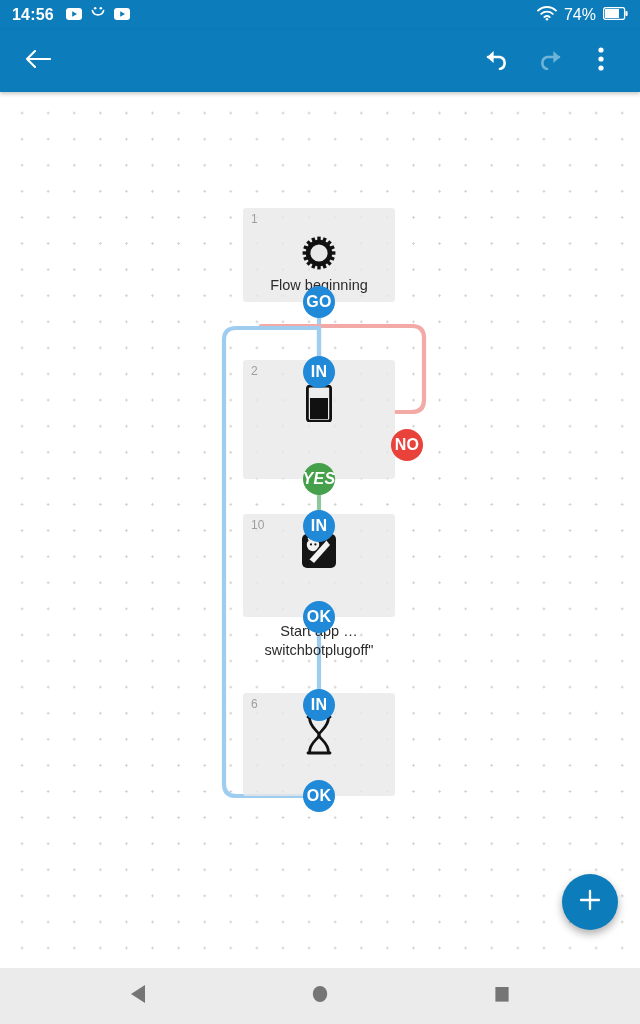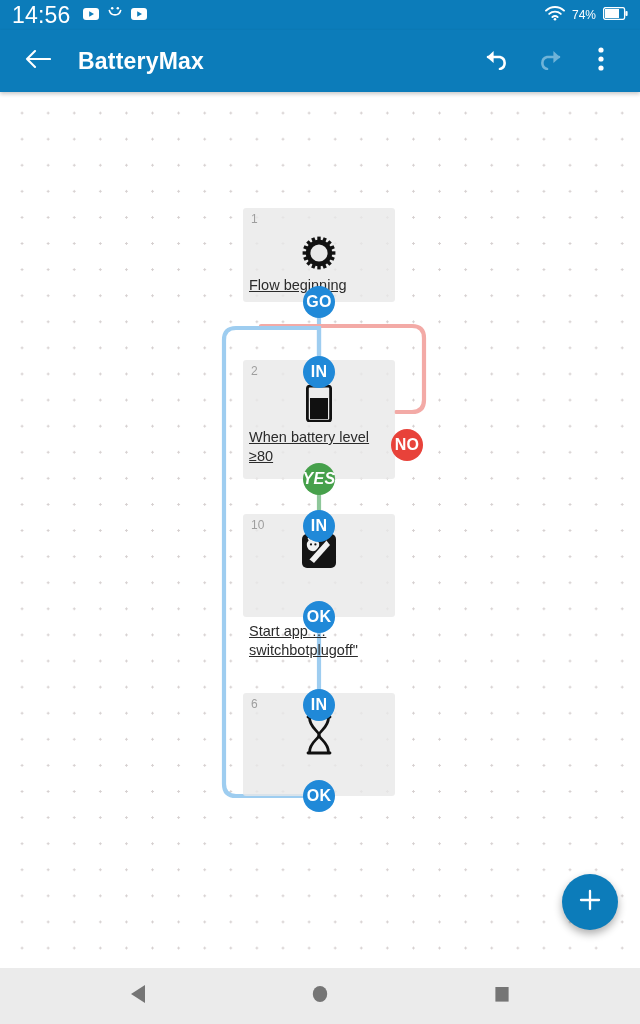--- a/index.html
+++ b/index.html
@@ -13,26 +13,26 @@
 
   
   #status-bar{
     position:absolute; top:0; left:0; width:640px; height:30px;
     background:#0c7cba;
     display:flex; align-items:center;
     padding:0 12px;
     color:#ffffff;
   }
   #status-bar .clock{
-    font-size:23px; letter-spacing:.2px; font-weight:400;
+    font-size:16px; letter-spacing:.2px; font-weight:700;
     margin-right:12px;
   }
   .sb-icons-left{ display:flex; align-items:center; gap:9px; }
   .sb-icons-right{ display:flex; align-items:center; gap:7px; margin-left:auto; }
-  .sb-battery-pct{ font-size:12px; }
+  .sb-battery-pct{ font-size:16px; }
   .sb-ico{ display:block; }
 
   
   #app-bar{
     position:absolute; top:30px; left:0; width:640px; height:62px;
     background:#0c7cba;
     display:flex; align-items:center;
     padding:0 16px;
     box-shadow:0 2px 4px rgba(0,0,0,.22);
     z-index:5;
@@ -75,22 +75,22 @@
   }
   .node .node-num{
     position:absolute; top:5px; left:8px;
     font-size:12px; color:#9e9e9e; line-height:1;
   }
   .node .node-icon{
     margin-top:20px; height:42px;
     display:flex; align-items:flex-end; justify-content:center;
   }
   .node .node-label{
-    font-size:14.5px; color:#2b2b2b; text-align:left; line-height:19px;
-    padding:6px 6px 0 6px; width:100%;text-decoration:underline;
+    font-size:14.5px; color:#2b2b2b; text-align:center; line-height:19px;
+    padding:6px 6px 0 6px; width:100%;
   }
 
   
   .badge{
     position:absolute;
     width:32px; height:32px; border-radius:50%;
     display:flex; align-items:center; justify-content:center;
     font-size:16px; font-weight:700; color:#ffffff;
     letter-spacing:.3px;
     cursor:pointer; z-index:3;
@@ -170,21 +170,20 @@
 </div>
 
 <div id="app-bar">
   <div id="back-button">
     <span>
       <svg width="26" height="22" viewBox="0 0 26 22">
         <path d="M25 11 H2 M10 3 L2 11 L10 19" fill="none" stroke="#fff" stroke-width="2.1" stroke-linecap="round" stroke-linejoin="round"></path>
       </svg>
     </span>
   </div>
-  <div id="app-title">BatteryMax</div>
   <div class="appbar-actions">
     <div class="appbar-btn">
       <span>
         <svg width="27" height="22" viewBox="0 0 27 22">
           <path d="M4 9 H16 A6.2 6.2 0 0 1 16 21" fill="none" stroke="#fff" stroke-width="2.6" stroke-linecap="round"></path>
           <path d="M9.6 3 L3 9.3 L9.6 15 Z" fill="#fff"></path>
         </svg>
       </span>
     </div>
     <div class="appbar-btn">
@@ -256,21 +255,20 @@
 
   <div class="node" style="left:243px; top:268px; height:119px;">
     <span class="node-num">2</span>
     <div class="node-icon">
       <svg width="26" height="40" viewBox="0 0 26 40">
         <rect x="8.5" y="0" width="9" height="5" rx="1.2" fill="#111"></rect>
         <rect x="1.4" y="4.2" width="23.2" height="35" rx="2.4" fill="none" stroke="#111" stroke-width="2.8"></rect>
         <rect x="4" y="16" width="18" height="21" fill="#111"></rect>
       </svg>
     </div>
-    <div class="node-label">When battery level ≥80</div>
     <div class="badge blue top">IN</div>
     <div class="badge green bottom">YES</div>
     <div class="badge red" style="right:-28px; top:69px;">NO</div>
   </div>
 
   <div class="node" style="left:243px; top:422px; height:103px;gap:48px;">
     <span class="node-num">10</span>
     <div class="node-icon">
       <svg width="34" height="34" viewBox="0 0 34 34">
         <rect x="0" y="0" width="34" height="34" rx="5" fill="#151515"></rect>

